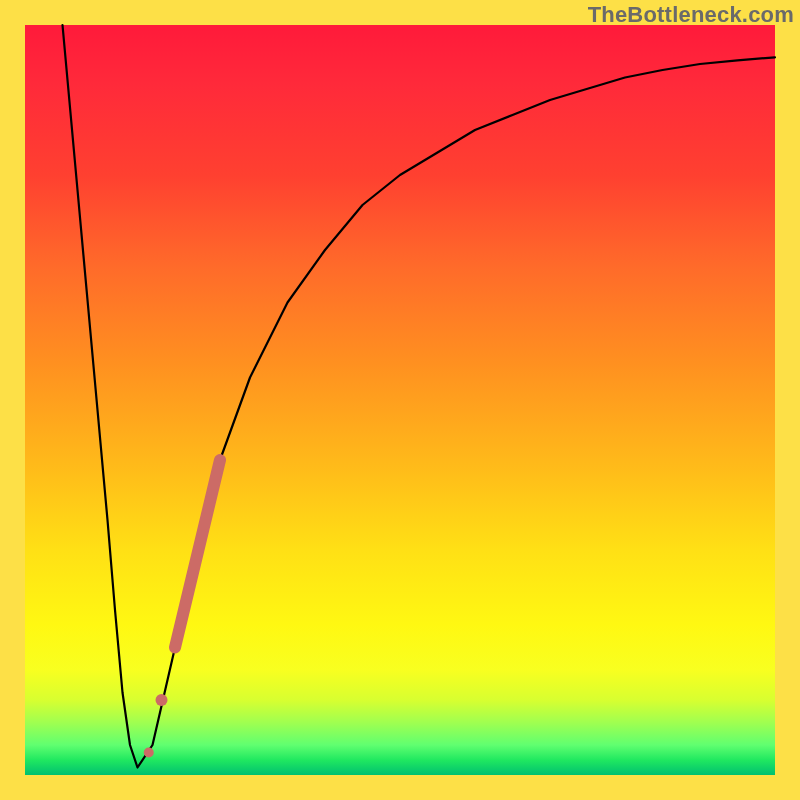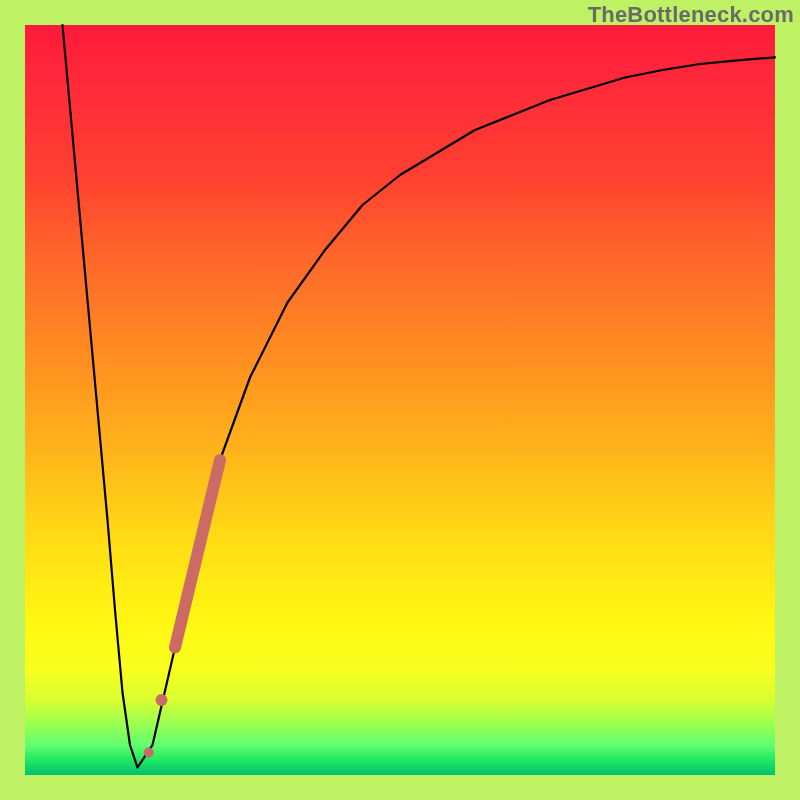--- a/index.html
+++ b/index.html
@@ -1,21 +1,21 @@
 <!DOCTYPE html>
 <html><head>
 <meta charset="utf-8">
 <style>
   * { margin: 0; padding: 0; box-sizing: border-box; }
   html, body { width: 800px; height: 800px; overflow: hidden; background: #000; }
   .frame {
     position: relative;
     width: 800px;
     height: 800px;
-    background: #bef264;
+    background: #fde047;
   }
   .plot-area {
     position: absolute;
     left: 25px;
     top: 25px;
     width: 750px;
     height: 750px;
     background: linear-gradient(to bottom,
       #ff1a3a 0%,
       #ff2a3a 8%,

